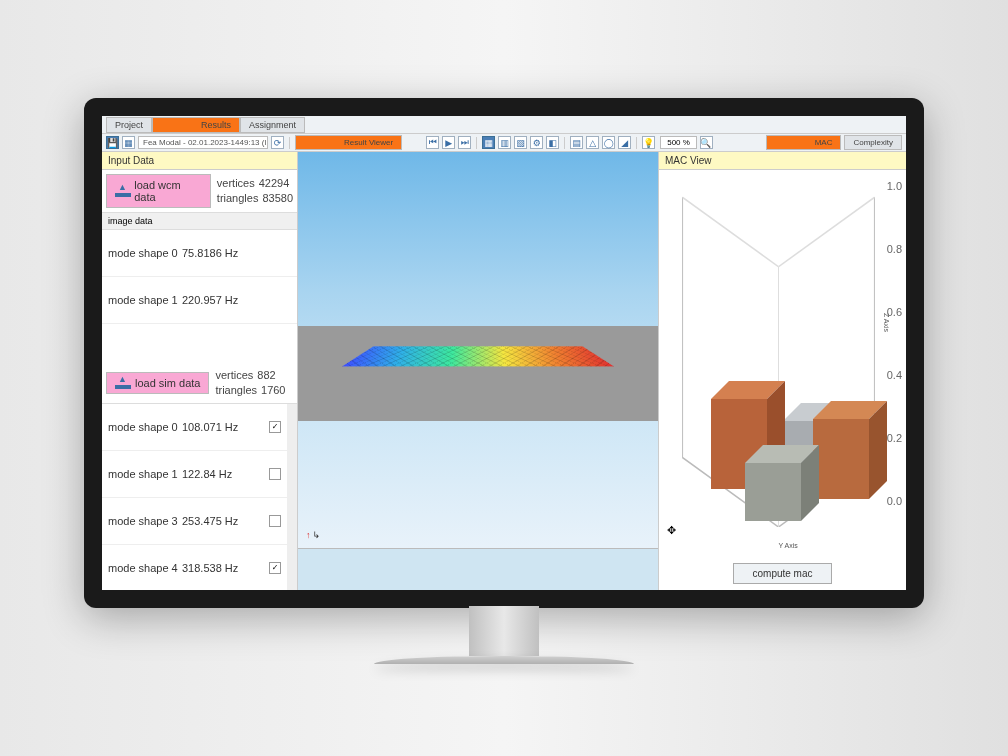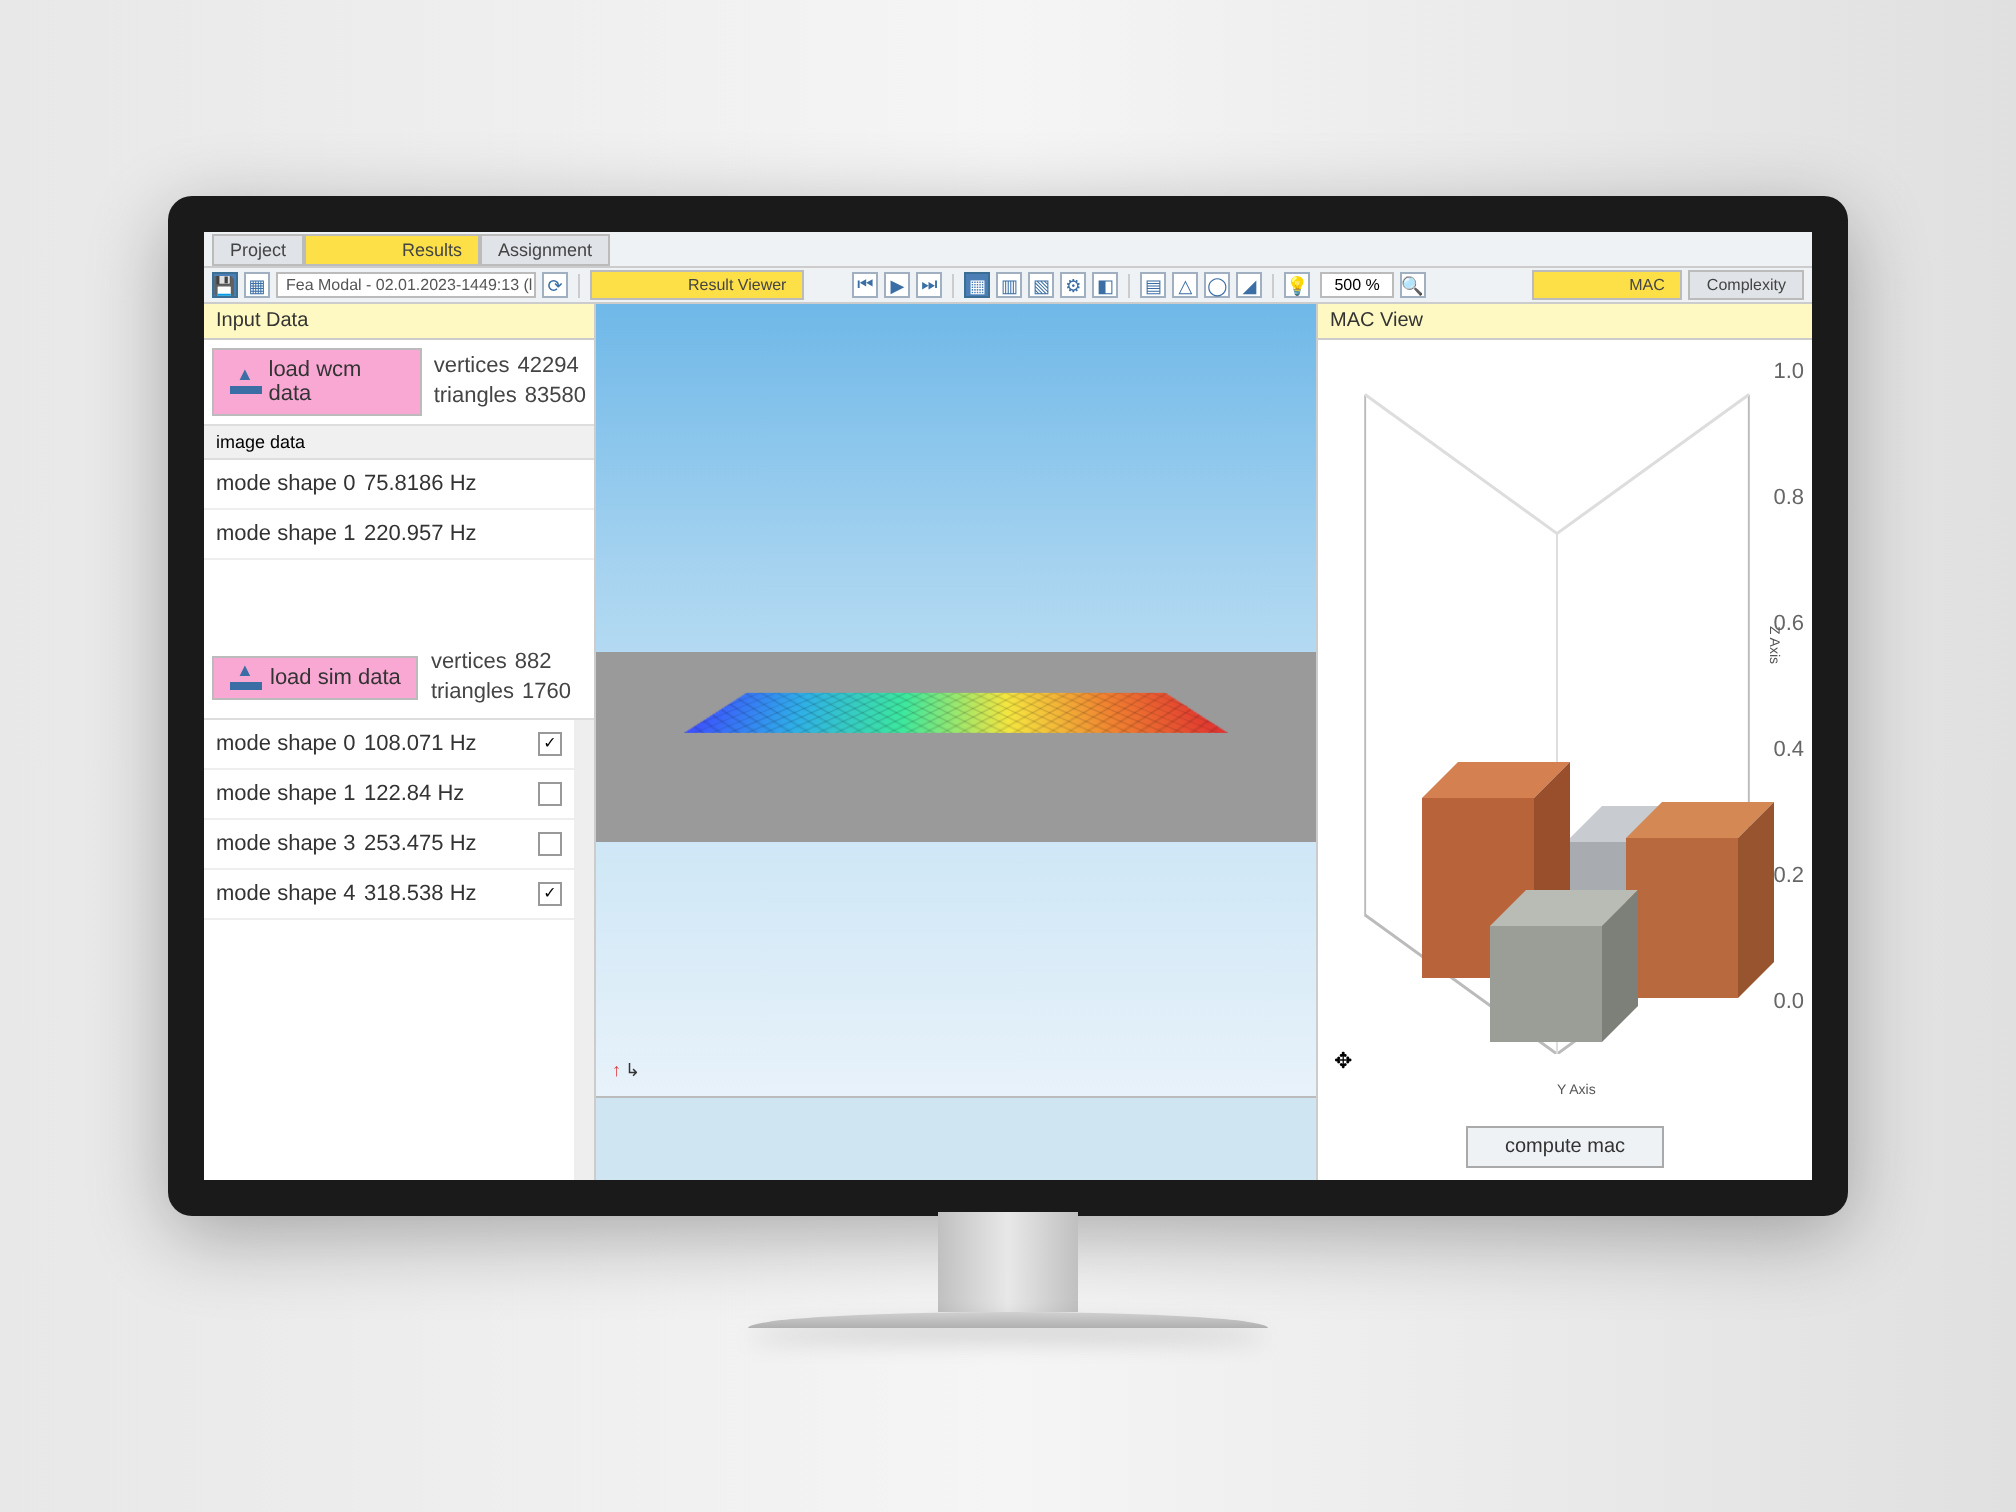--- a/index.html
+++ b/index.html
@@ -8,40 +8,40 @@
 .monitor { width: 840px; height: 560px; position: relative; }
 .bezel { width: 100%; height: 510px; background: #1a1a1a; border-radius: 12px; padding: 18px; box-shadow: 0 10px 40px rgba(0,0,0,0.3); }
 .screen { width: 100%; height: 100%; background: #fff; position: relative; overflow: hidden; }
 .stand-neck { width: 70px; height: 50px; background: linear-gradient(to right, #c0c0c0, #e8e8e8, #c0c0c0); margin: -2px auto 0; }
 .stand-base { width: 260px; height: 8px; background: linear-gradient(to bottom, #d0d0d0, #b0b0b0); margin: 0 auto; border-radius: 50% / 100% 100% 0 0; box-shadow: 0 6px 12px rgba(0,0,0,0.18); }
 
 
 .topbar { height: 18px; background: #eef2f5; border-bottom: 1px solid #ccc; display: flex; align-items: center; padding: 0 4px; gap: 2px; }
 .tab-row { display: flex; gap: 0; }
 .tab { padding: 2px 8px; background: #e0e4e8; border: 1px solid #bbb; font-size: 9px; color: #444; text-align: center; }
-.tab.active { background: #fde047; padding-left: 48px; }
+.tab.active { background: #f97316; padding-left: 48px; }
 .toolbar-sep { width: 1px; height: 12px; background: #ccc; margin: 0 2px; }
 .dropdown-small { font-size: 8px; padding: 1px 4px; border: 1px solid #bbb; background: #fff; color: #555; max-width: 130px; overflow: hidden; white-space: nowrap; }
 
 .content { display: flex; height: calc(100% - 36px); }
 .second-toolbar { height: 18px; background: #eef2f5; border-bottom: 1px solid #ccc; display: flex; align-items: center; padding: 0 4px; gap: 3px; }
 
 
 .left-panel { width: 196px; background: #fff; border-right: 1px solid #ccc; display: flex; flex-direction: column; }
 .panel-header { background: #fef9c3; border-bottom: 1px solid #ccc; padding: 3px 6px; font-size: 10px; color: #333; }
 .load-row { display: flex; align-items: center; gap: 6px; padding: 4px; border-bottom: 1px solid #ddd; }
 .load-btn { display: flex; align-items: center; gap: 4px; padding: 4px 8px; background: #f9a8d4; border: 1px solid #bbb; font-size: 9px; color: #333; }
 .upload-icon { width: 16px; height: 12px; position: relative; }
 .upload-icon:before { content: ''; position: absolute; bottom: 0; width: 16px; height: 4px; background: #3a6ea5; }
 .upload-icon:after { content: '▲'; position: absolute; top: -3px; left: 3px; font-size: 9px; color: #3a6ea5; }
 .stats { font-size: 9px; color: #444; line-height: 1.4; }
 .stats-row { display: flex; gap: 4px; }
 .subheader { background: #f0f0f0; padding: 3px 6px; font-size: 9px; border-bottom: 1px solid #ddd; }
 .mode-list { background: #fff; }
-.mode-row { display: flex; align-items: center; padding: 6px 6px; border-bottom: 1px solid #eee; font-size: 9px; }
+.mode-row { display: flex; align-items: center; padding: 17px 6px; border-bottom: 1px solid #eee; font-size: 9px; }
 .mode-row .label { width: 74px; color: #333; }
 .mode-row .val { flex: 1; color: #333; }
 .mode-row .chk { width: 12px; height: 12px; border: 1px solid #999; display: flex; align-items: center; justify-content: center; font-size: 8px; }
 .spacer-v { height: 40px; }
 .scrollbar-v { width: 10px; background: #eee; }
 
 
 .center-panel { flex: 1; display: flex; flex-direction: column; background: #fff; }
 .viewport { flex: 1; background: linear-gradient(to bottom, #6fb8e8 0%, #a8d4f0 35%, #c8e4f5 60%, #e8f2fa 100%); position: relative; }
 .mesh-plate { position: absolute; left: 50%; top: 42%; transform: translateX(-50%); width: 260px; height: 70px; }

